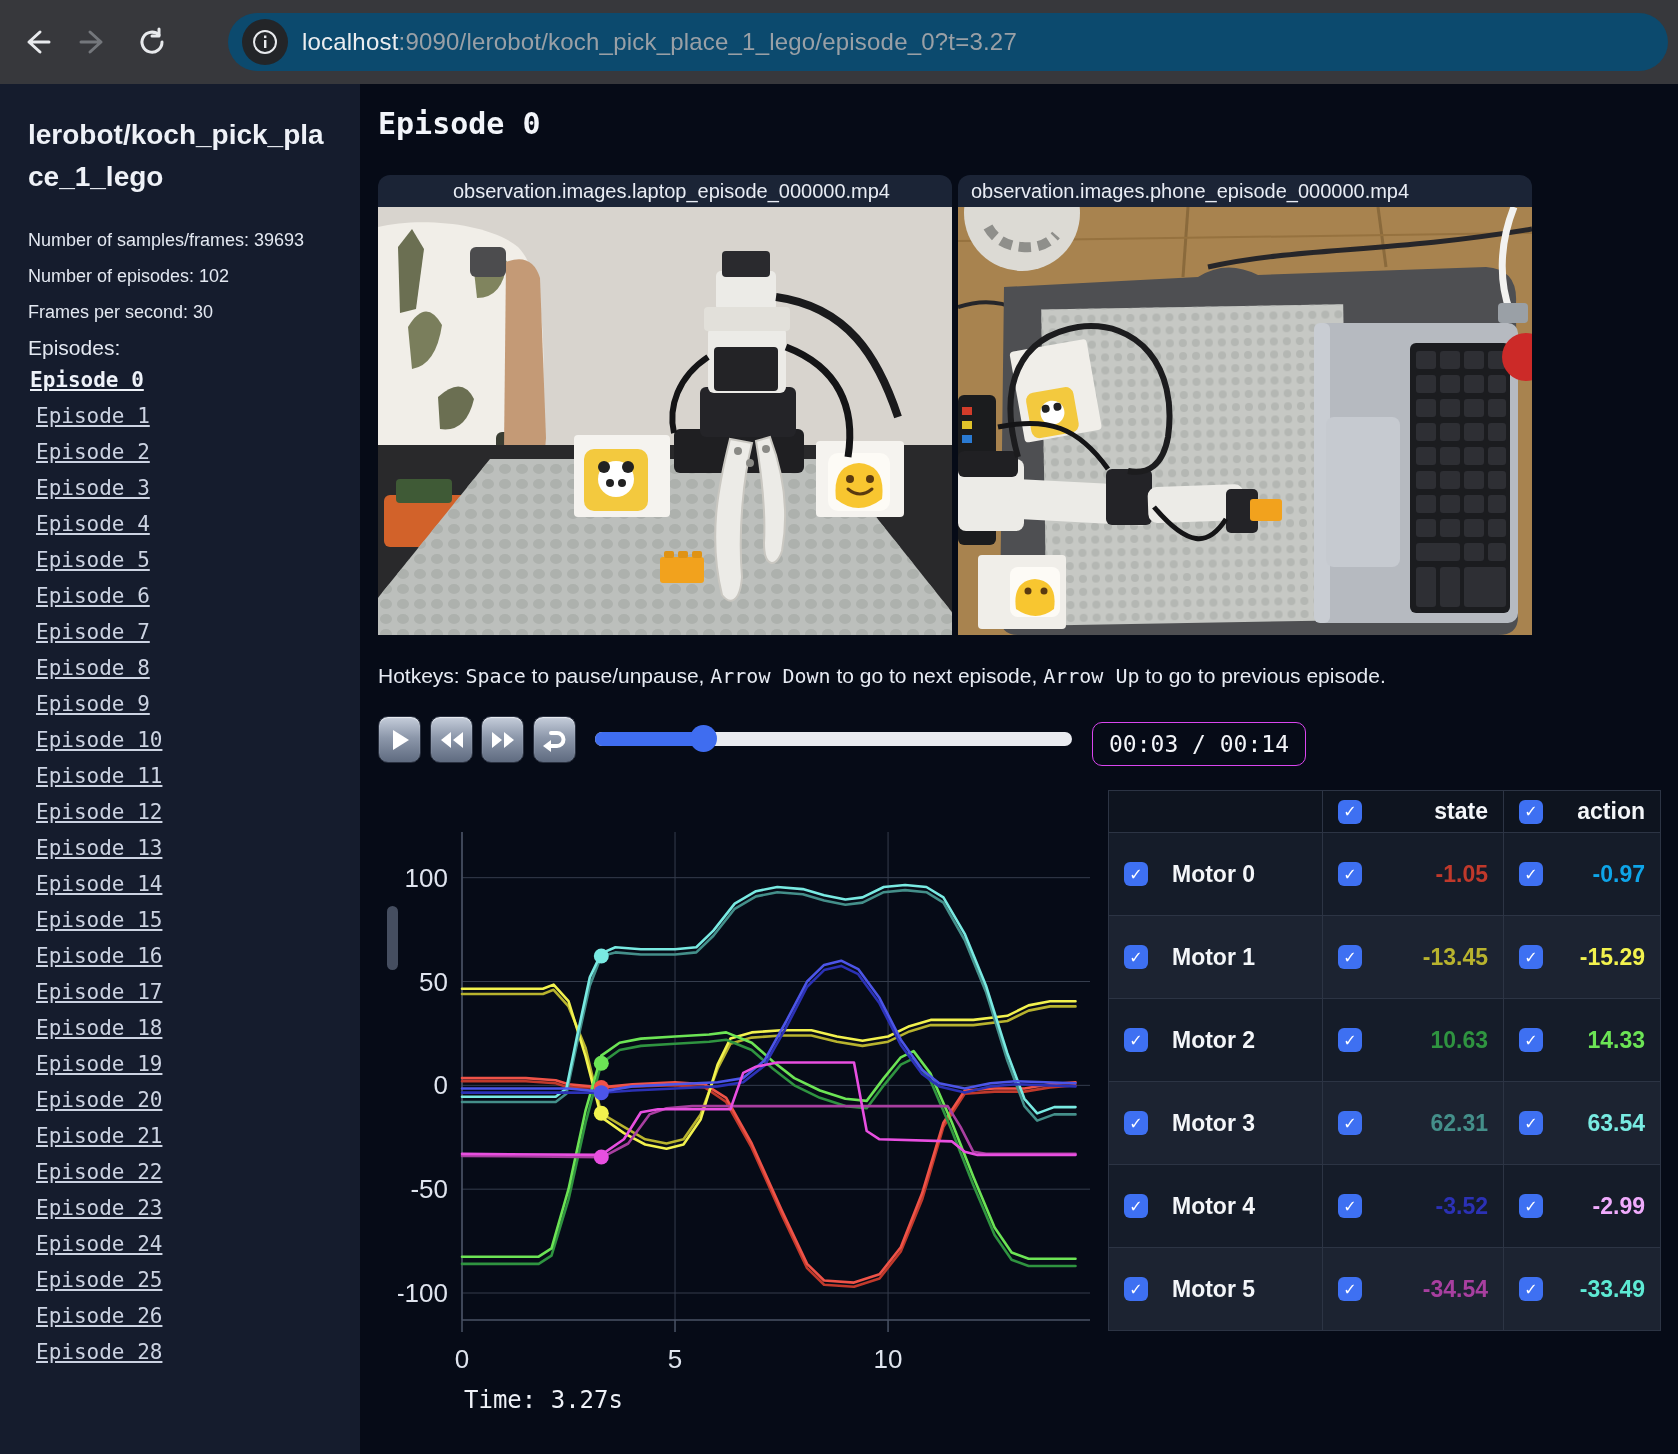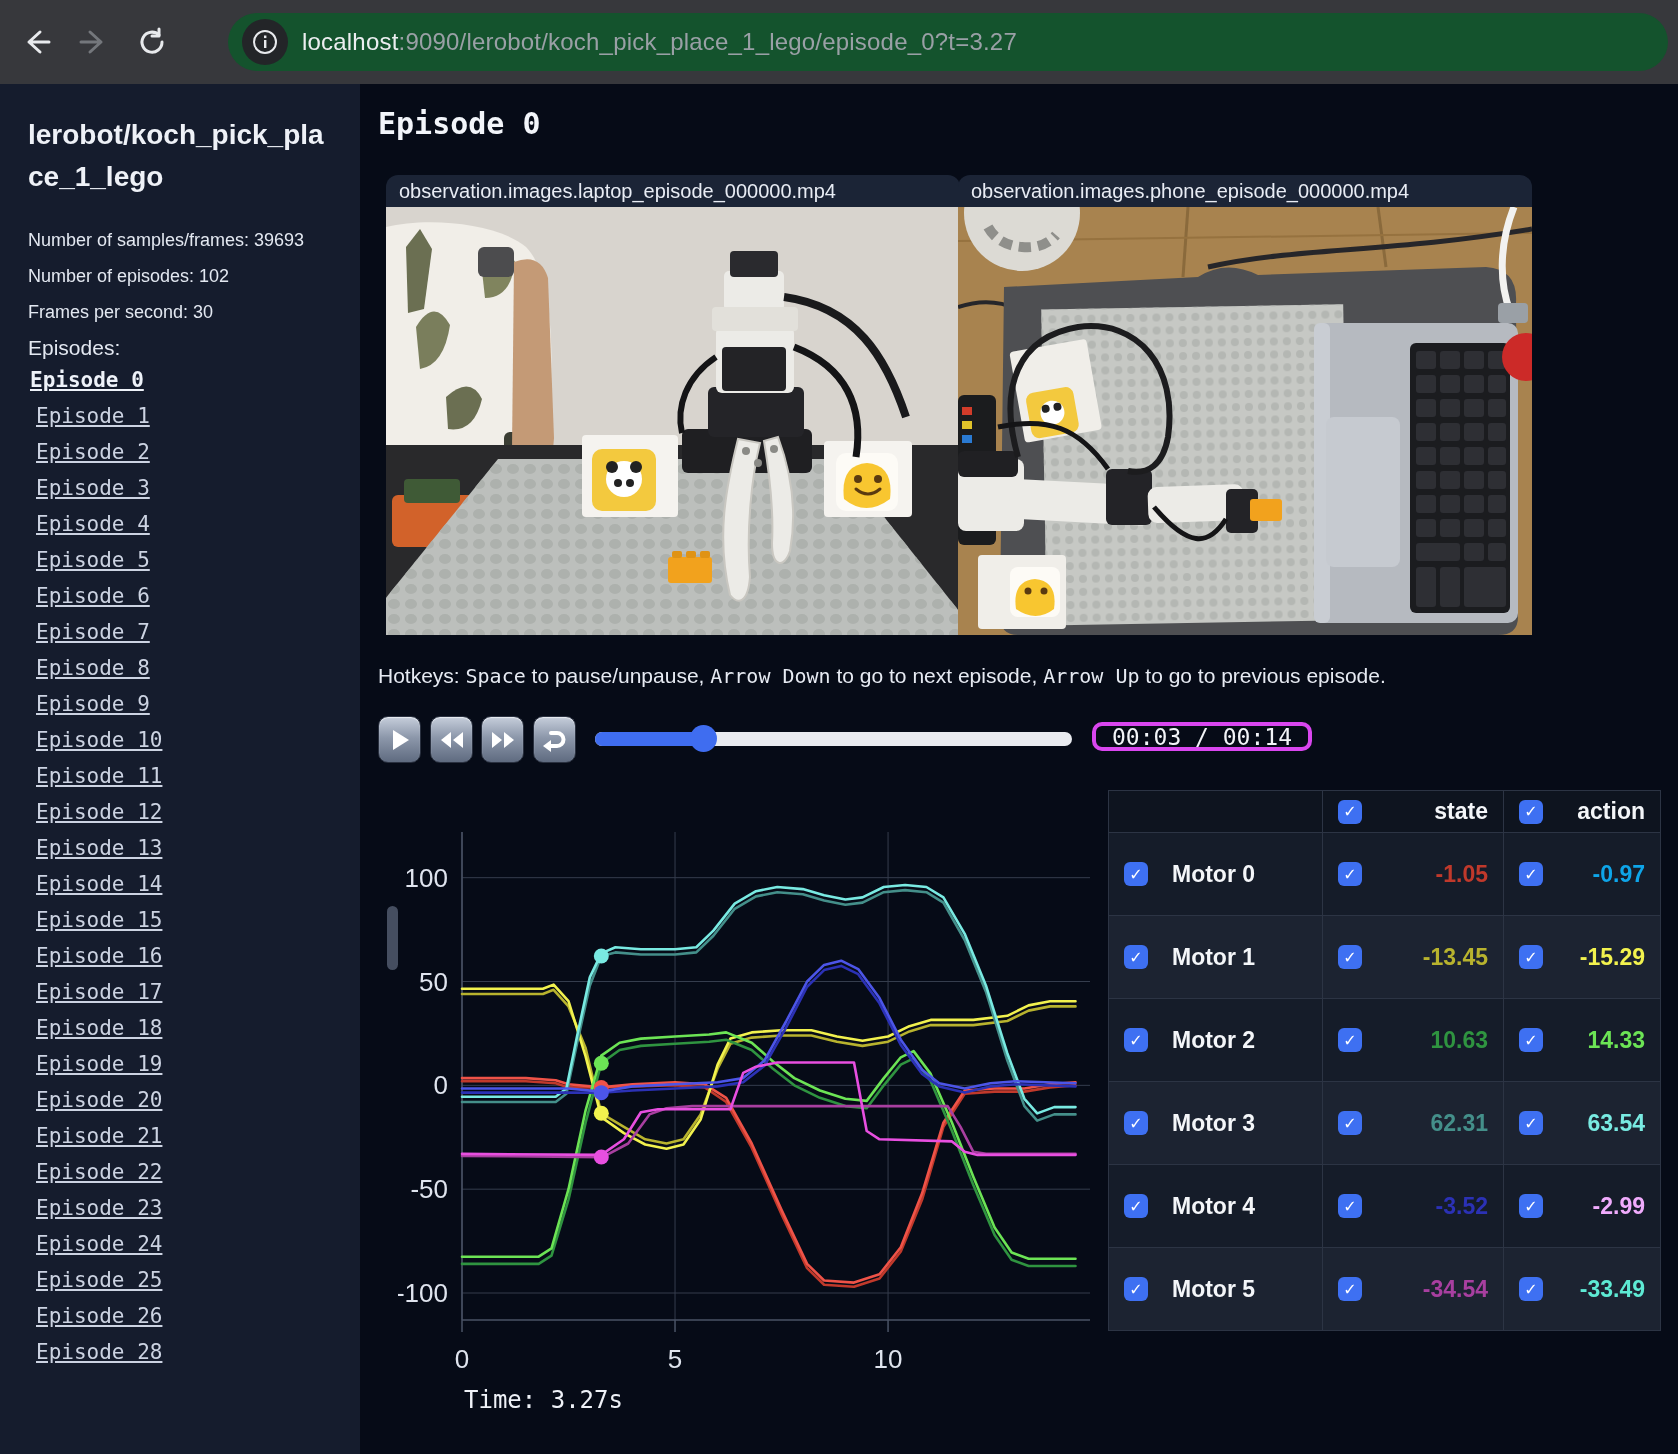--- a/index.html
+++ b/index.html
@@ -4,21 +4,21 @@
 <style>
   * { box-sizing: border-box; margin: 0; padding: 0; }
   html,body { width:1678px; height:1454px; overflow:hidden; background:#060b17;
     font-family:"Liberation Sans","DejaVu Sans",sans-serif; }
   .mono { font-family:"DejaVu Sans Mono","Liberation Mono",monospace; }
   .screen { position:relative; width:1678px; height:1454px; }
 
   
   .chrome { position:absolute; left:0; top:0; width:1678px; height:84px; background:#37383c; display:flex; align-items:center; }
   .nav-ic { width:44px; height:44px; display:flex; align-items:center; justify-content:center; margin-left:14px; cursor:pointer; }
-  .url-pill { position:absolute; left:228px; top:13px; width:1440px; height:58px; background:#14532d; border-radius:29px; display:flex; align-items:center; padding-left:14px; }
+  .url-pill { position:absolute; left:228px; top:13px; width:1440px; height:58px; background:#0c4a6e; border-radius:29px; display:flex; align-items:center; padding-left:14px; }
   .info-circle { width:46px; height:46px; border-radius:50%; background:#232528; display:flex; align-items:center; justify-content:center; margin-right:14px; }
   .url-text { font-size:24px; letter-spacing:.2px; white-space:nowrap; }
   .url-text .host { color:#eceef0; }
   .url-text .rest { color:#9aa0a6; }
 
   
   .sidebar { position:absolute; left:0; top:84px; width:360px; height:1370px; background:#151c2d; padding:30px 26px 0 28px; overflow:hidden; }
   .ds-title { font-size:28px; font-weight:bold; color:#eef1f7; line-height:42px; overflow-wrap:anywhere; margin-bottom:24px; }
   .stat { font-size:18px; color:#e3e8f1; line-height:36px; }
   .episodes-label { font-size:21px; color:#e3e8f1; line-height:36px; }
@@ -41,21 +41,21 @@
   .hotkeys { position:absolute; left:18px; top:580px; font-size:21px; color:#e6eaf2; }
   .hotkeys .key { font-family:"DejaVu Sans Mono","Liberation Mono",monospace; font-size:20px; }
 
   
   .ctl-btn { position:absolute; top:632px; width:43px; height:47px; border-radius:10px; border:1px solid #2a3140;
     background:linear-gradient(180deg,#c6cedb 0%,#8d98ab 45%,#5f6b80 100%); display:flex; align-items:center; justify-content:center; cursor:pointer;
     box-shadow:inset 0 1px 1px rgba(255,255,255,.6); }
   .slider { position:absolute; left:235px; top:648px; width:477px; height:14px; border-radius:7px; background:#e9ebf0; cursor:pointer; }
   .slider .fill { position:absolute; left:0; top:0; height:14px; border-radius:7px; background:#3f6df0; }
   .slider .thumb { position:absolute; top:-7px; width:27px; height:27px; border-radius:50%; background:#3f6df0; }
-  .timebox { position:absolute; left:732px; top:638px; height:29px; padding:0 16px; border:4px solid #d946ef; border-radius:10px;
+  .timebox { position:absolute; left:732px; top:638px; height:44px; padding:0 16px; border:1px solid #d946ef; border-radius:10px;
     color:#f2f4f8; font-size:23px; display:flex; align-items:center; white-space:pre; }
 
   
   .chart-block { position:absolute; left:38px; top:740px; width:712px; height:620px; }
   .chart-block svg text { font-family:"Liberation Sans","DejaVu Sans",sans-serif; }
   .time-label { position:absolute; left:66px; top:562px; font-size:24px; color:#eef1f7; }
 
   
   .motor-table { position:absolute; left:748px; top:706px; width:552px; border-collapse:collapse; table-layout:fixed; }
   .motor-table col.c1{ width:214px; } .motor-table col.c2{ width:181px; } .motor-table col.c3{ width:157px; }
@@ -140,21 +140,21 @@
         <li><a>Episode 25</a></li>
         <li><a>Episode 26</a></li>
         <li><a>Episode 28</a></li>
       </ul>
   </div>
 
   <div class="main">
     <div class="scroll-pill"></div>
     <div class="page-title mono">Episode 0</div>
 
-    <div class="video-panel" style="left:26px;">
+    <div class="video-panel" style="left:18px;text-align:center;">
       <div class="vtitle">observation.images.laptop_episode_000000.mp4</div>
       <svg width="574" height="428" viewBox="0 0 574 428">
         <defs>
           <pattern id="studsA" width="17" height="15" patternUnits="userSpaceOnUse">
             <ellipse cx="8" cy="7" rx="6" ry="5" fill="#aaaeaa"></ellipse>
           </pattern>
         </defs>
         <rect x="0" y="0" width="574" height="428" fill="#d8d4ce"></rect>
 
         <path d="M0,20 C40,10 110,15 140,40 C165,65 170,140 162,230 C158,275 150,290 120,295 L0,295 Z" fill="#f1eee8"></path>

